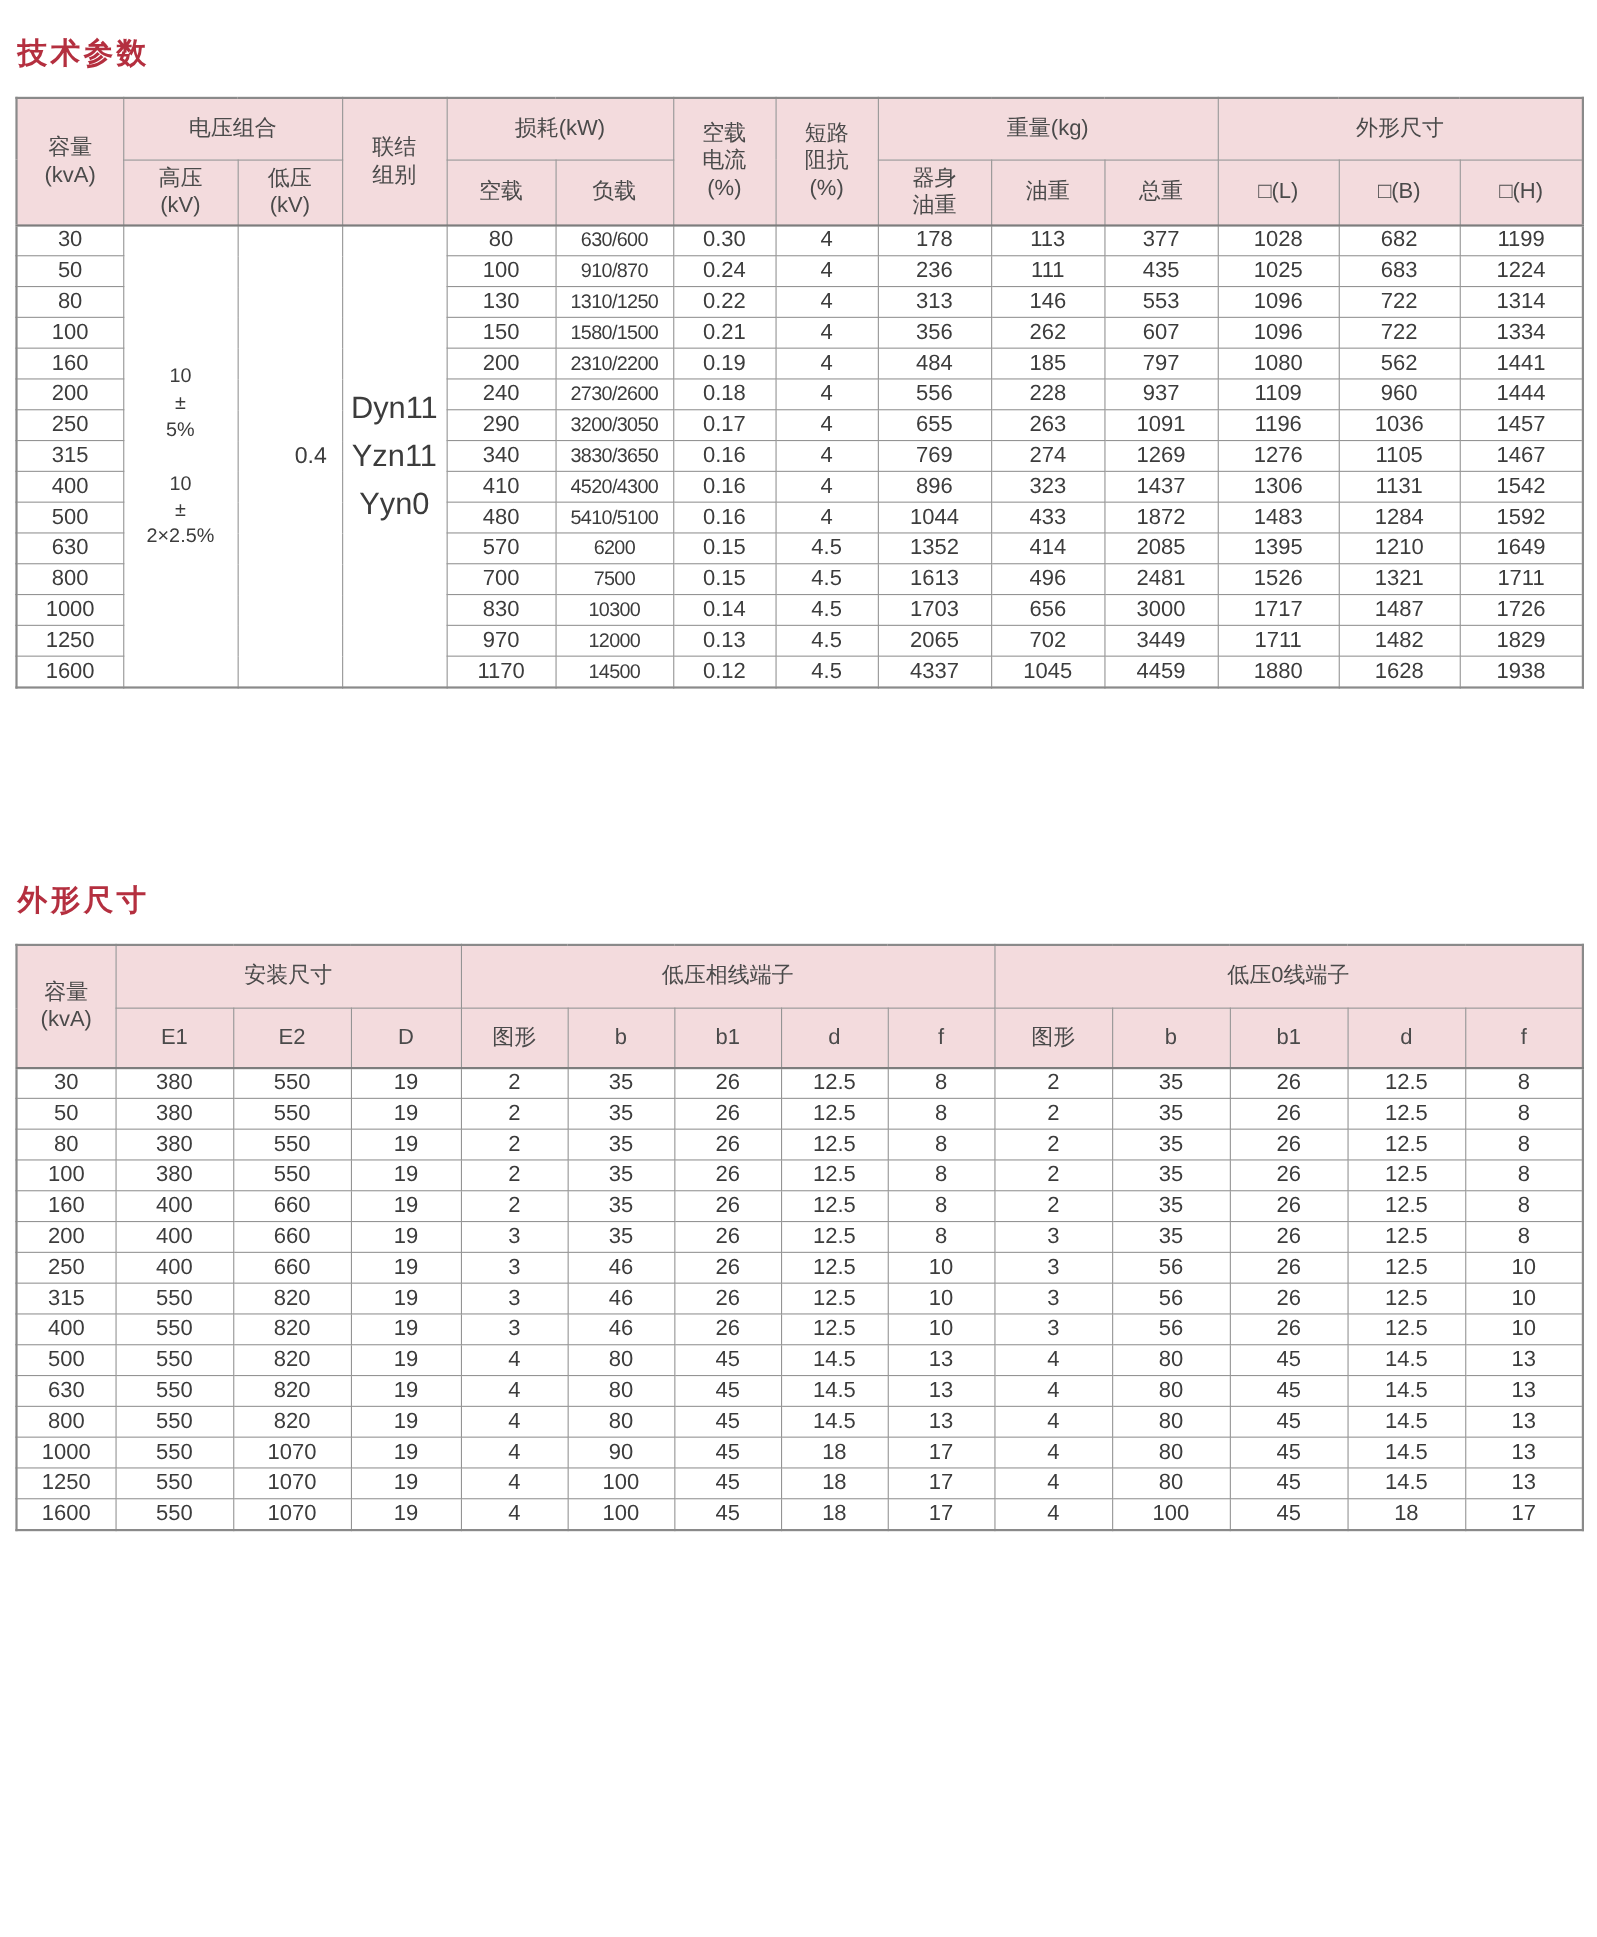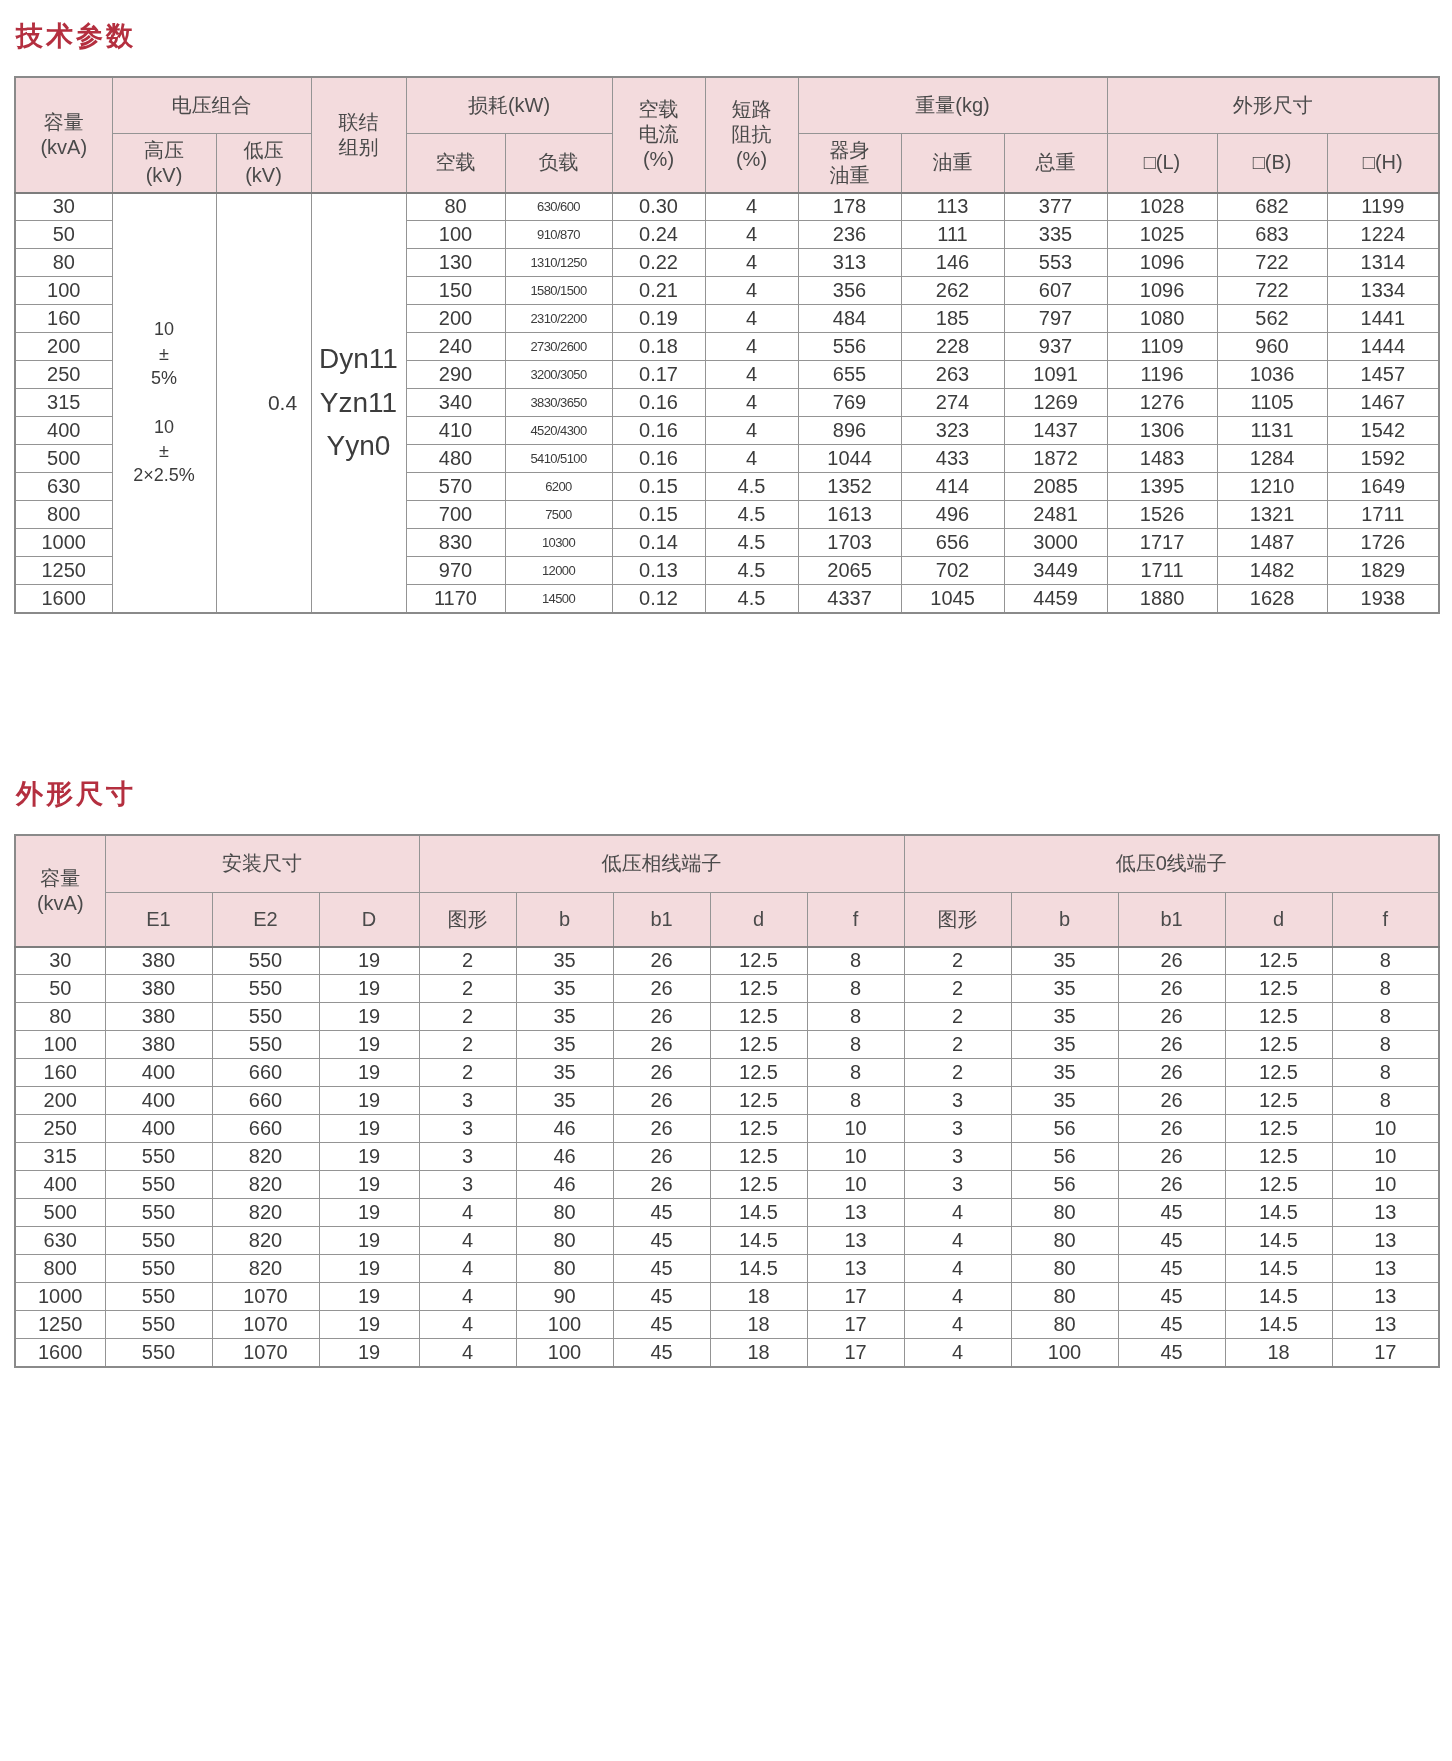--- a/index.html
+++ b/index.html
@@ -10,21 +10,21 @@
     padding: 14px;
     font-family: "Liberation Sans", "DejaVu Sans", sans-serif;
     color: #3c3c3c;
     overflow: hidden;
   }
   .section-title {
     color: #b42f3f;
     font-size: 27px;
     font-weight: bold;
     letter-spacing: 3px;
-    margin: 4px 0 22px 2px;
+    margin: 16px 0 22px 2px;
   }
   .gap-large { height: 158px; }
   table {
     border-collapse: collapse;
     table-layout: fixed;
     width: 1424px;
     border: 2px solid #8a8a8a;
   }
   th, td {
     border: 1px solid #949494;
@@ -45,21 +45,21 @@
   thead tr.sub-row { height: 56px; }
   #table2 thead tr.group-row { height: 58px; }
   #table2 thead tr.sub-row { height: 54px; }
   tbody tr { height: 28px; }
   tbody td {
     font-size: 20px;
     color: #3c3c3c;
     padding: 0 2px;
     background: #ffffff;
   }
-  td.narrow { font-size: 13px; letter-spacing: -0.6px; }
+  td.narrow { font-size: 18px; letter-spacing: -0.6px; }
   td.hv-cell { font-size: 18px; line-height: 1.35; white-space: pre-line; }
   td.lv-cell { font-size: 21px; padding-left: 40px; }
   td.conn-cell { font-size: 28px; line-height: 1.55; white-space: pre-line; }
 </style>
 </head>
 <body>
 
 <h2 class="section-title">技术参数</h2>
 
 <table id="table1">
@@ -138,21 +138,21 @@
         <td>1199</td>
       </tr>
       <tr>
         <td>50</td>
         <td>100</td>
         <td class="narrow">910/870</td>
         <td>0.24</td>
         <td>4</td>
         <td>236</td>
         <td>111</td>
-        <td>335</td>
+        <td>435</td>
         <td>1025</td>
         <td>683</td>
         <td>1224</td>
       </tr>
       <tr>
         <td>80</td>
         <td>130</td>
         <td class="narrow">1310/1250</td>
         <td>0.22</td>
         <td>4</td>

